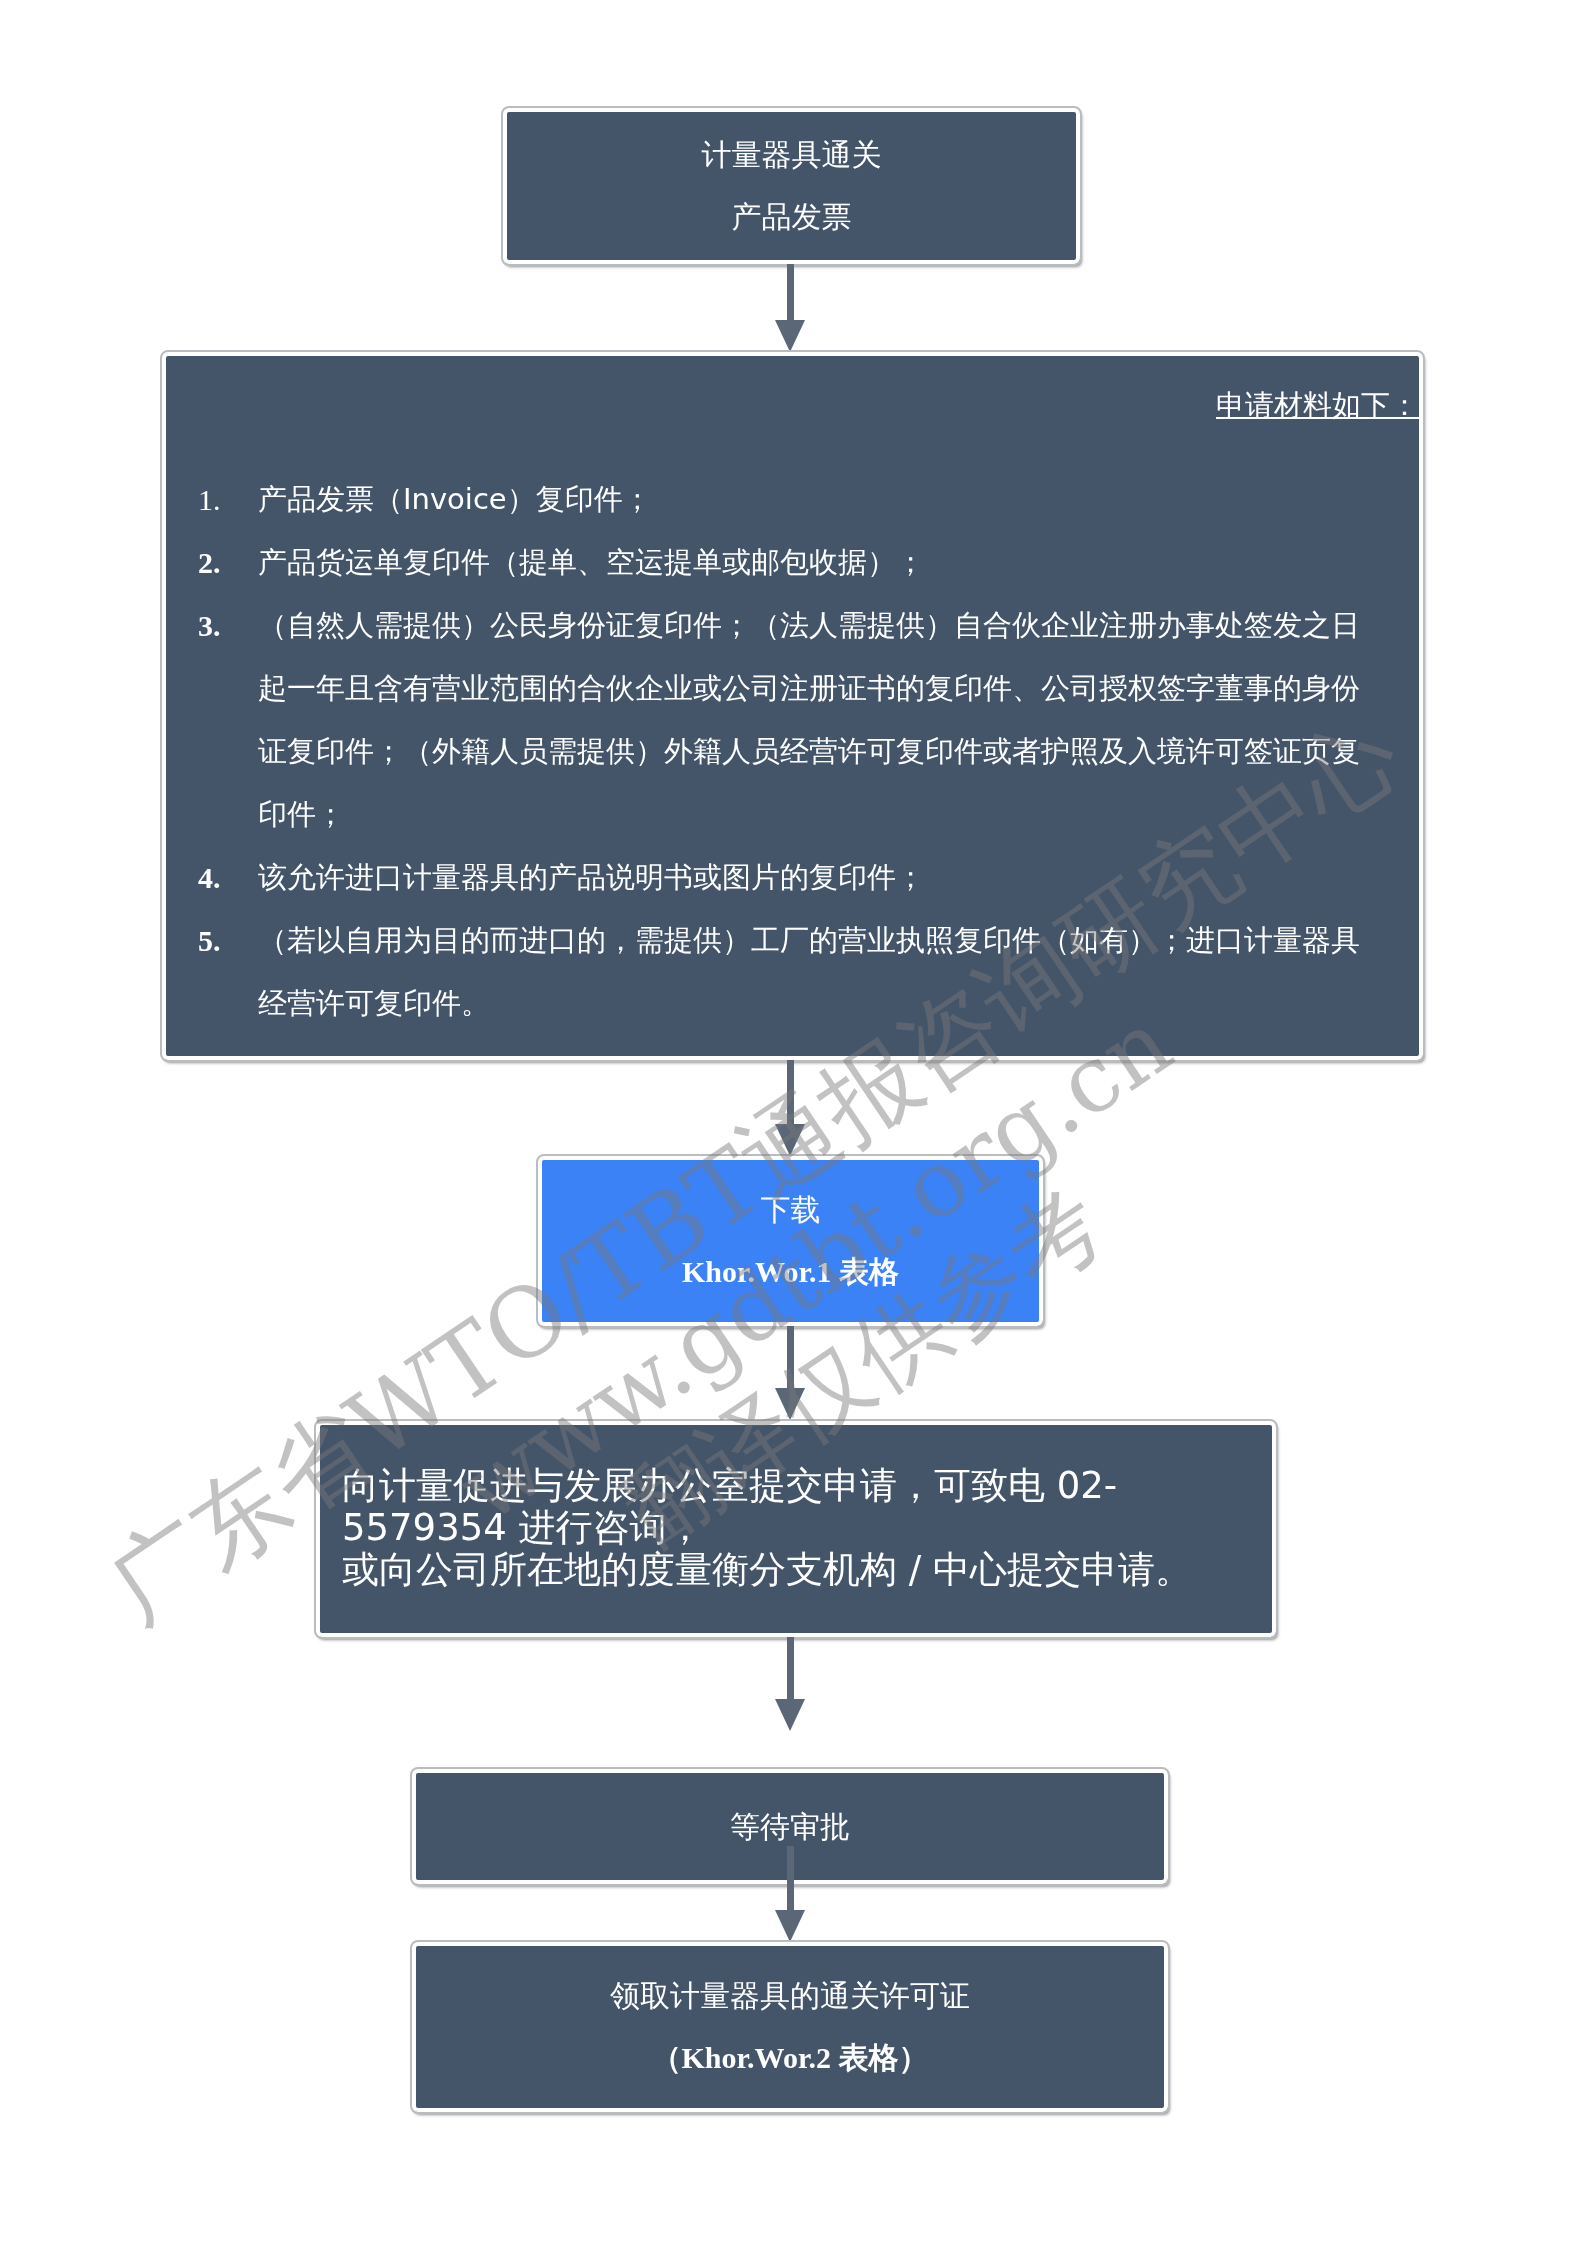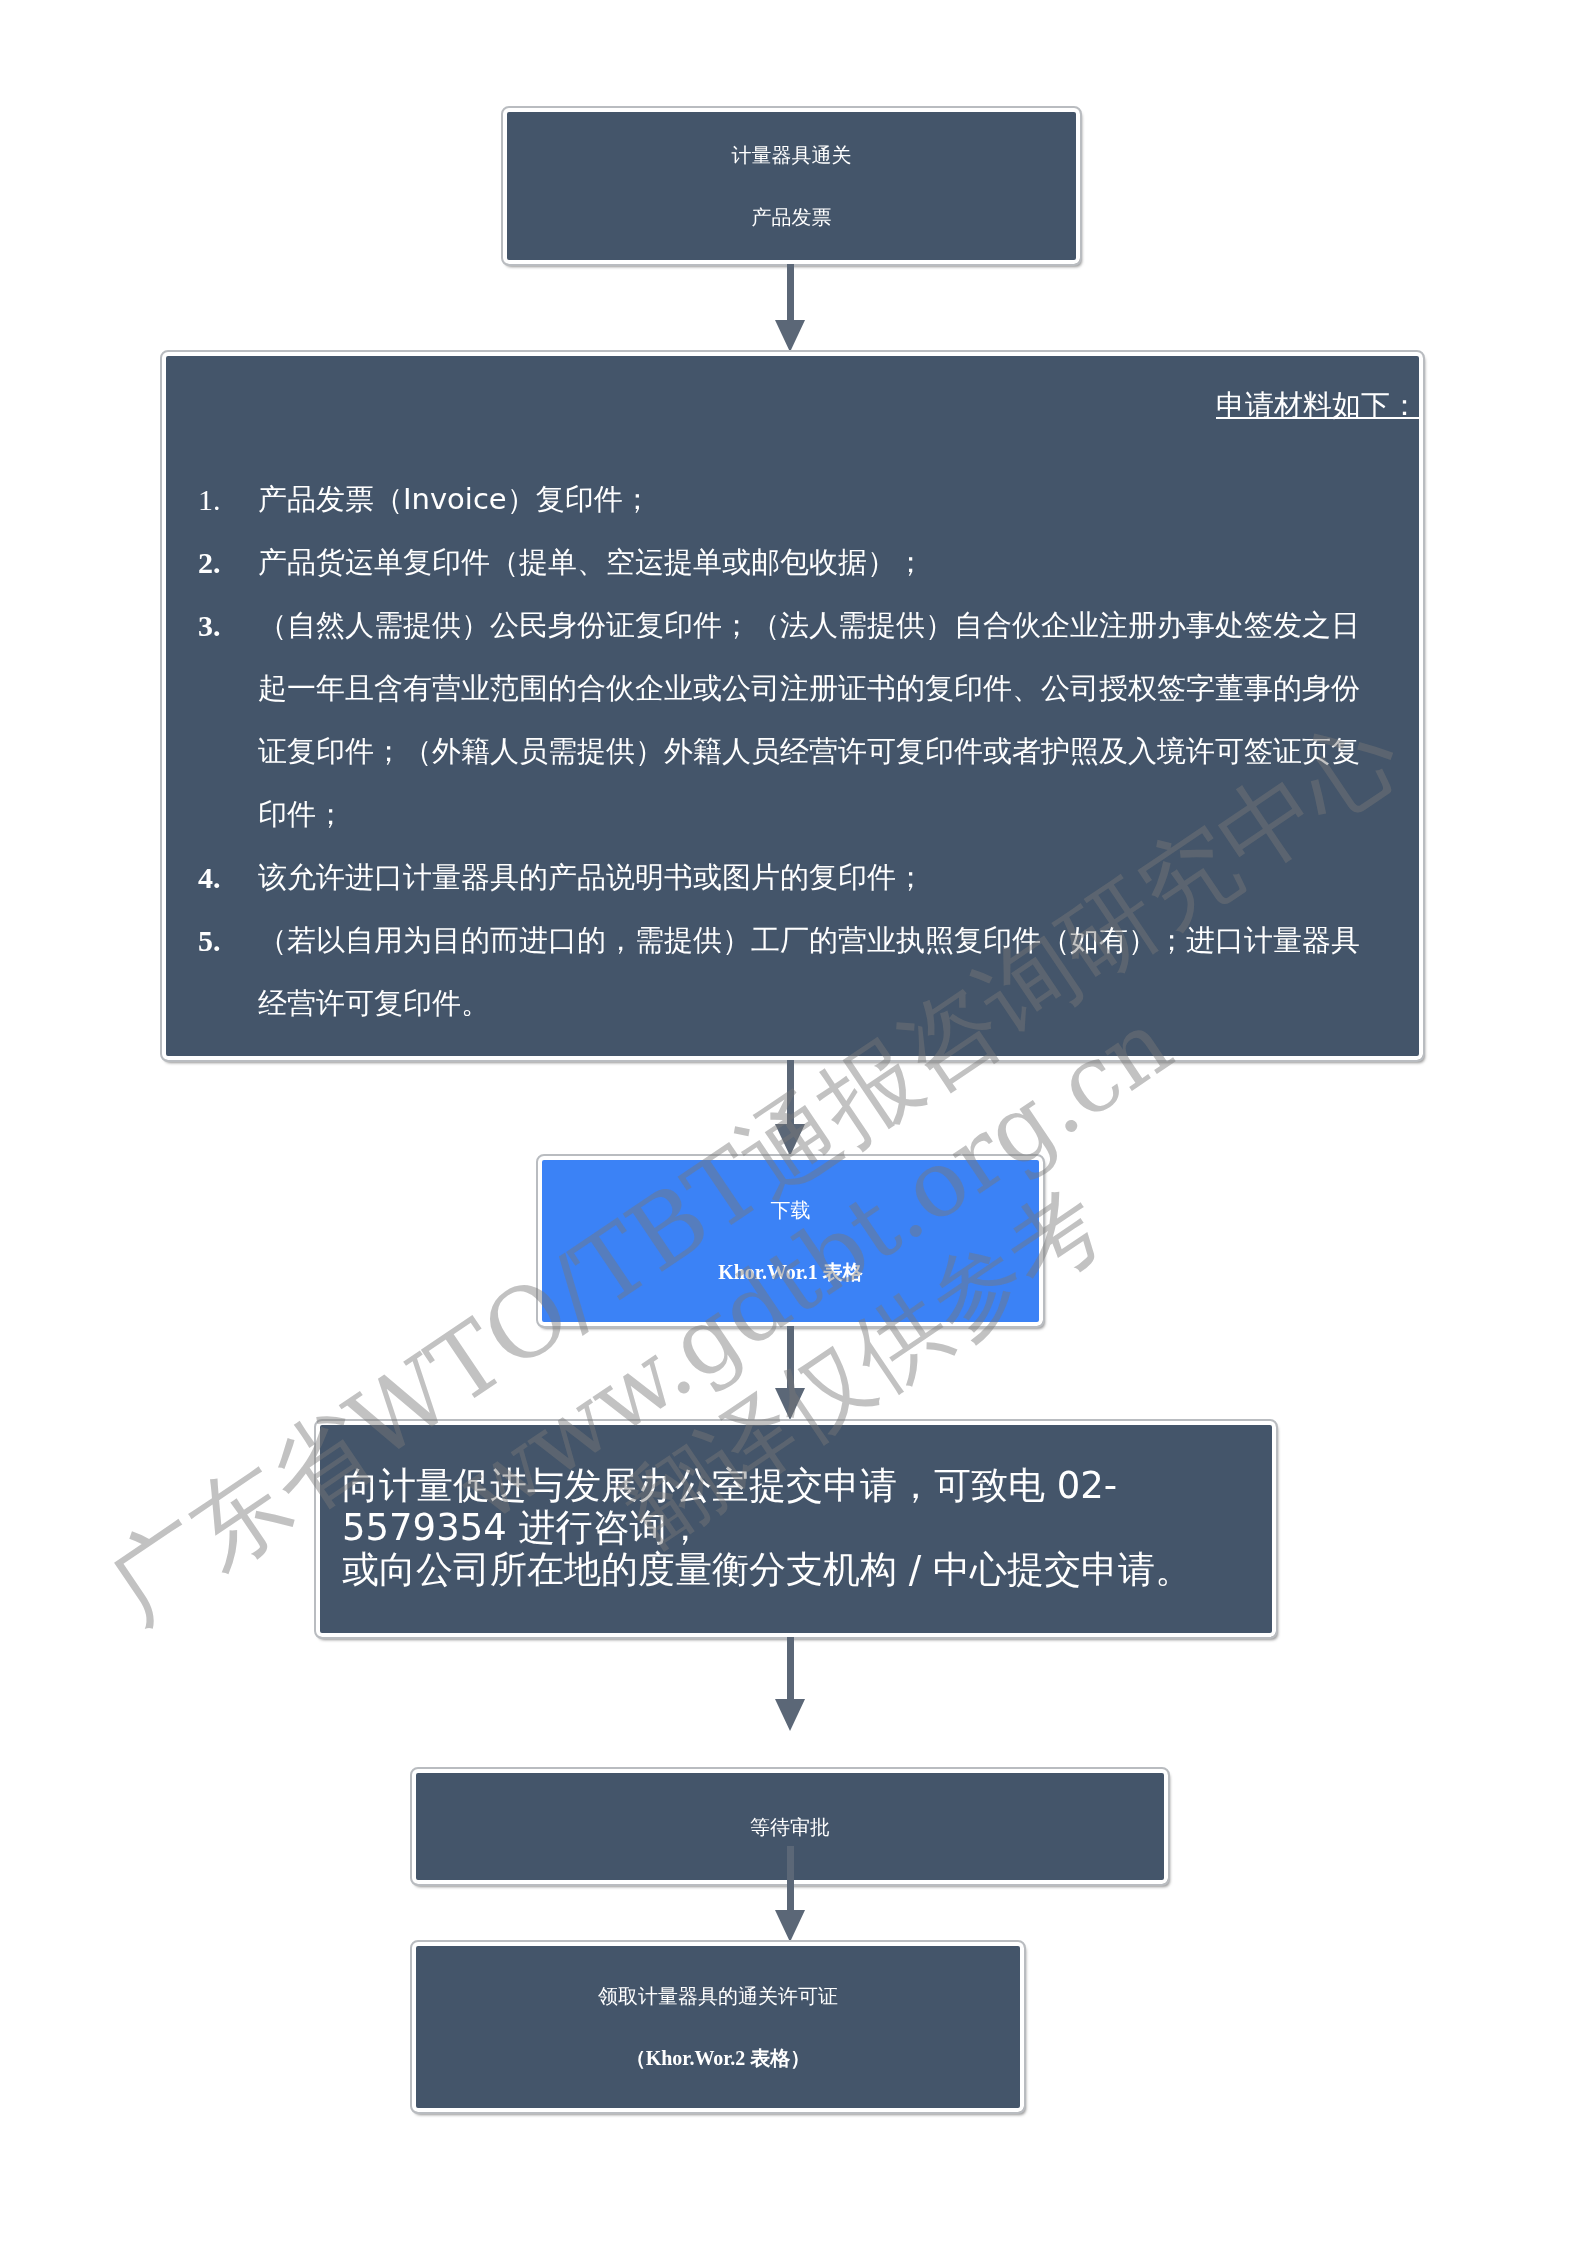--- a/index.html
+++ b/index.html
@@ -10,21 +10,21 @@
   .box {
     position:absolute; box-sizing:border-box;
     background:#44556a; color:#ffffff;
     border:4px solid #ffffff;
     outline:2px solid #b9bcc0;
     box-shadow: 2px 3px 3px rgba(60,60,60,0.55);
     border-radius:6px;
   }
   .box.green { background:#3b82f6; }
   .center-text { display:flex; flex-direction:column; align-items:center; justify-content:center; text-align:center; }
-  .line { font-size:20px; line-height:62px; }
+  .line { font-size:30px; line-height:62px; }
   .bold-latin { font-family: "Liberation Serif", serif; font-weight:bold; }
   .arrow { position:absolute; width:30px; }
   .arrow .stem { position:absolute; left:12px; width:7px; top:0; background:#5b6777; }
   .arrow .head { position:absolute; left:0; width:0; height:0;
     border-left:15px solid transparent; border-right:15px solid transparent; border-top:32px solid #5b6777; }
   .mat-title { position:absolute; left:0; right:0; top:30px; text-align:right; font-size:29px;text-decoration:underline; }
   .mat-list { position:absolute; left:32px; right:40px; top:112px; }
   .mat-item { display:flex; font-size:29px; line-height:63px; }
   .mat-num { width:60px; flex:0 0 60px; font-family:"Liberation Serif", serif; font-size:30px; }
   .mat-num.b { font-weight:bold; }
@@ -100,20 +100,20 @@
 
 <div class="box center-text" style="left:412px; top:1731px; width:756px; height:115px;margin-top:38px;">
   <div class="line">等待审批</div>
 </div>
 
 <div class="arrow" style="left:775px; top:1846px; height:96px;">
   <div class="stem" style="height:66px;"></div>
     <div class="head" style="top:64px;"></div>
 </div>
 
-<div class="box center-text" style="left:412px; top:1942px; width:612px; height:170px;">
+<div class="box center-text" style="left:412px; top:1942px; width:756px; height:170px;">
   <div class="line">领取计量器具的通关许可证</div>
   <div class="line bold-latin">（Khor.Wor.2 表格）</div>
 </div>
 
 <div class="watermark" style="left:85px; top:1545px; font-size:96px; transform:rotate(-34deg);">广东省WTO/TBT通报咨询研究中心</div>
 <div class="watermark" style="left:440px; top:1455px; font-size:92px; transform:rotate(-34deg);">www.gdtbt.org.cn</div>
 <div class="watermark" style="left:600px; top:1470px; font-size:92px; transform:rotate(-34deg);">翻译仅供参考</div>
 
 </body></html>

